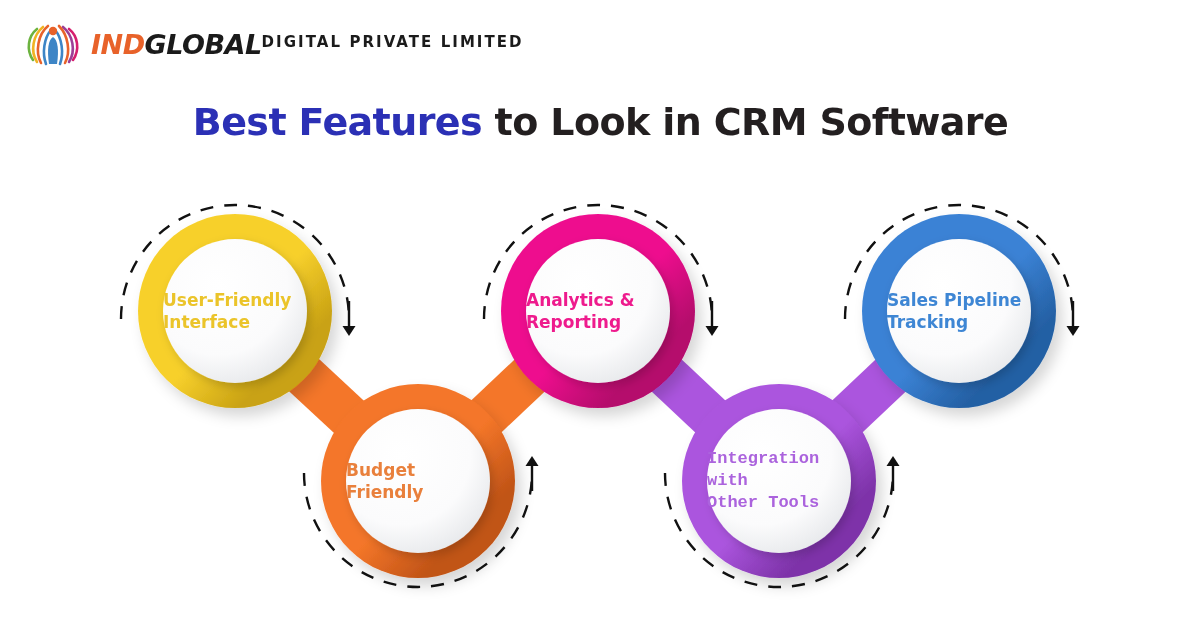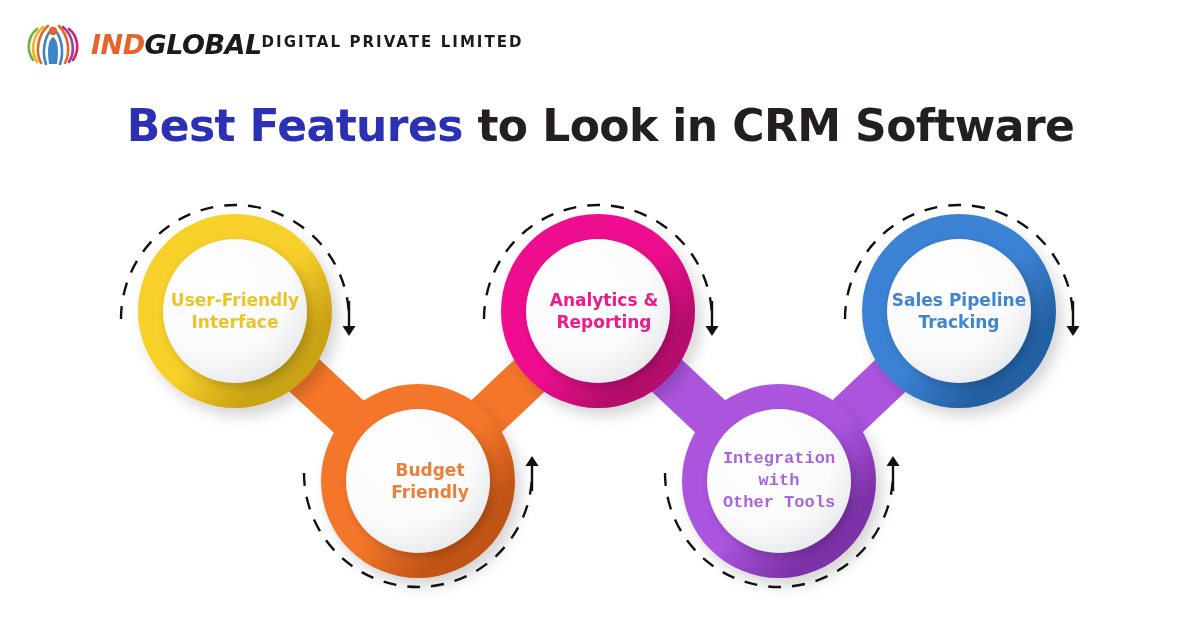--- a/index.html
+++ b/index.html
@@ -60,41 +60,40 @@
     white-space: nowrap;
   }
 
   
   #title {
     position: absolute;
     left: 0;
     top: 100px;
     width: 1201px;
     text-align: center;
-    font-size: 44px;
+    font-size: 38px;
     font-weight: 800;
     letter-spacing: -0.6px;
     white-space: nowrap;
   }
   #title .accent { color: #2B30B5; }
   #title .plain  { color: #231f20; }
 
   
   #diagram {
     position: absolute;
     left: 0;
     top: 0;
     width: 1201px;
     height: 631px;
   }
   #diagram svg { display: block; }
 
   .node-label {
     position: absolute;
-    text-align: center;
     font-size: 17px;
     font-weight: 700;
     line-height: 1.32;
     white-space: pre-line;
     pointer-events: none;
   }
 </style>
 </head>
 <body>
 
@@ -227,21 +226,21 @@
           <path d="M 1066.5 326 L 1073 336 L 1079.5 326 Z" fill="#111111"></path>
         </g>
     </svg>
   </div>
 
   <div id="labels">
       <div class="node-label" style="color: rgb(235, 196, 42); left: 163px; width: 144px; top: 288.5px;">User-Friendly
 Interface</div>
       <div class="node-label" style="color: rgb(233, 128, 60); left: 346px; width: 168px; top: 458.5px;">Budget
 Friendly</div>
-      <div class="node-label" style="color: rgb(238, 27, 141); left: 526px; width: 144px; top: 288.5px; padding-left: 6px;">Analytics &amp;
+      <div class="node-label" style="color: rgb(238, 27, 141); left: 526px; width: 144px; top: 288.5px;">Analytics &amp;
 Reporting</div>
       <div class="node-label" style="color: rgb(171, 99, 221); left: 707px; width: 144px; top: 447.5px; font-family: Liberation Mono, monospace;">Integration
 with
 Other Tools</div>
       <div class="node-label" style="color: rgb(62, 134, 212); left: 887px; width: 144px; top: 288.5px;">Sales Pipeline
 Tracking</div>
     </div>
 
 </div>
 

